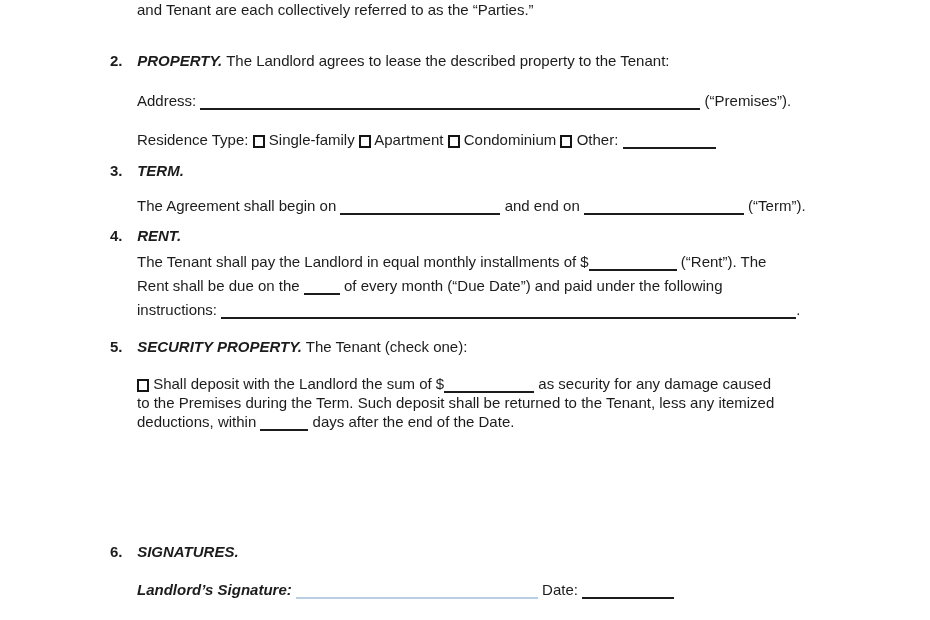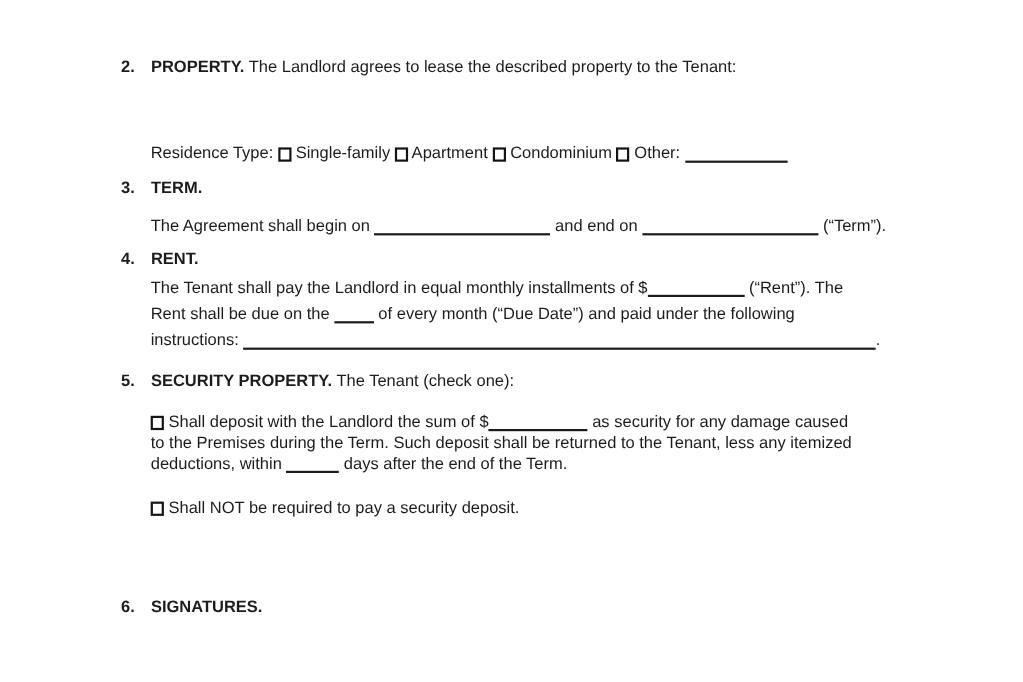--- a/index.html
+++ b/index.html
@@ -20,61 +20,63 @@
   .row {
     position: absolute;
     white-space: nowrap;
     line-height: 20px;
   }
   .num {
     display: inline-block;
     width: 23px;
     font-weight: bold;
   }
-  .bold { font-weight: bold; }
+  .bold { font-weight: bold; font-style: italic; }
   .blank {
     display: inline-block;
     height: 2px;
     border-bottom: 2px solid #1c1c1c;
     margin-bottom: -4px;
   }
   .blank.blue { border-bottom-color: #b8cfe4; }
   .checkbox {
     display: inline-block;
     width: 12px; height: 13px;
     border: 2px solid #141414;
     background: #ffffff;
     margin-bottom: -3px;
   }
 </style>
 </head>
 <body>
 
 <div class="page">
 
+  <div class="row" style="top:0px;left:137px"><span>and Tenant are each collectively referred to as the “Parties.”</span></div>
 
   <div class="row" style="top:51px;left:110px"><span class="num">2.</span> <span class="bold">PROPERTY.</span> <span>The Landlord agrees to lease the described property to the Tenant:</span></div>
 
+  <div class="row" style="top:91px;left:137px"><span>Address:</span> <span class="blank" style="width: 500px; border-bottom-color: rgb(28, 28, 28);"></span> <span>(“Premises”).</span></div>
 
   <div class="row" style="top:130px;left:137px"><span>Residence Type:</span> <span class="checkbox"></span> <span>Single-family</span> <span class="checkbox"></span> <span>Apartment</span> <span class="checkbox"></span> <span>Condominium</span> <span class="checkbox"></span> <span>Other:</span> <span class="blank" style="width: 93px; border-bottom-color: rgb(28, 28, 28);"></span></div>
 
   <div class="row" style="top:161px;left:110px"><span class="num">3.</span> <span class="bold">TERM.</span></div>
 
   <div class="row" style="top:196px;left:137px"><span>The Agreement shall begin on</span> <span class="blank" style="width: 160px; border-bottom-color: rgb(28, 28, 28);"></span> <span>and end on</span> <span class="blank" style="width: 160px; border-bottom-color: rgb(28, 28, 28);"></span> <span>(“Term”).</span></div>
 
   <div class="row" style="top:226px;left:110px"><span class="num">4.</span> <span class="bold">RENT.</span></div>
 
   <div class="row" style="top:252px;left:137px"><span>The Tenant shall pay the Landlord in equal monthly installments of $</span><span class="blank" style="width: 88px; border-bottom-color: rgb(28, 28, 28);"></span> <span>(“Rent”). The</span></div>
   <div class="row" style="top:300px;left:137px"><span>instructions:</span> <span class="blank" style="width: 575px; border-bottom-color: rgb(28, 28, 28);"></span><span>.</span></div>
   <div class="row" style="top:276px;left:137px"><span>Rent shall be due on the</span> <span class="blank" style="width: 36px; border-bottom-color: rgb(28, 28, 28);"></span> <span>of every month (“Due Date”) and paid under the following</span></div>
 
   <div class="row" style="top:337px;left:110px"><span class="num">5.</span> <span class="bold">SECURITY PROPERTY.</span> <span>The Tenant (check one):</span></div>
 
   <div class="row" style="top:374px;left:137px"><span class="checkbox"></span> <span>Shall deposit with the Landlord the sum of $</span><span class="blank" style="width: 90px; border-bottom-color: rgb(28, 28, 28);"></span> <span>as security for any damage caused</span></div>
   <div class="row" style="top:393px;left:137px"><span>to the Premises during the Term. Such deposit shall be returned to the Tenant, less any itemized</span></div>
-  <div class="row" style="top:412px;left:137px"><span>deductions, within</span> <span class="blank" style="width: 48px; border-bottom-color: rgb(28, 28, 28);"></span> <span>days after the end of the Term.</span></div>
+  <div class="row" style="top:412px;left:137px"><span>deductions, within</span> <span class="blank" style="width: 48px; border-bottom-color: rgb(28, 28, 28);"></span> <span>days after the end of the Date.</span></div>
 
-  <div class="row" style="top:452px;left:137px"><span class="checkbox"></span> <span>Shall NOT be required to pay a security deposit.</span></div>
 
   <div class="row" style="top:542px;left:110px"><span class="num">6.</span> <span class="bold">SIGNATURES.</span></div>
 
+  <div class="row" style="top:580px;left:137px"><span class="bold">Landlord’s Signature:</span> <span class="blank blue" style="width: 242px; border-bottom-color: rgb(184, 207, 228);"></span> <span>Date:</span> <span class="blank" style="width: 92px; border-bottom-color: rgb(28, 28, 28);"></span></div>
 
 </div>
 
 </body></html>

